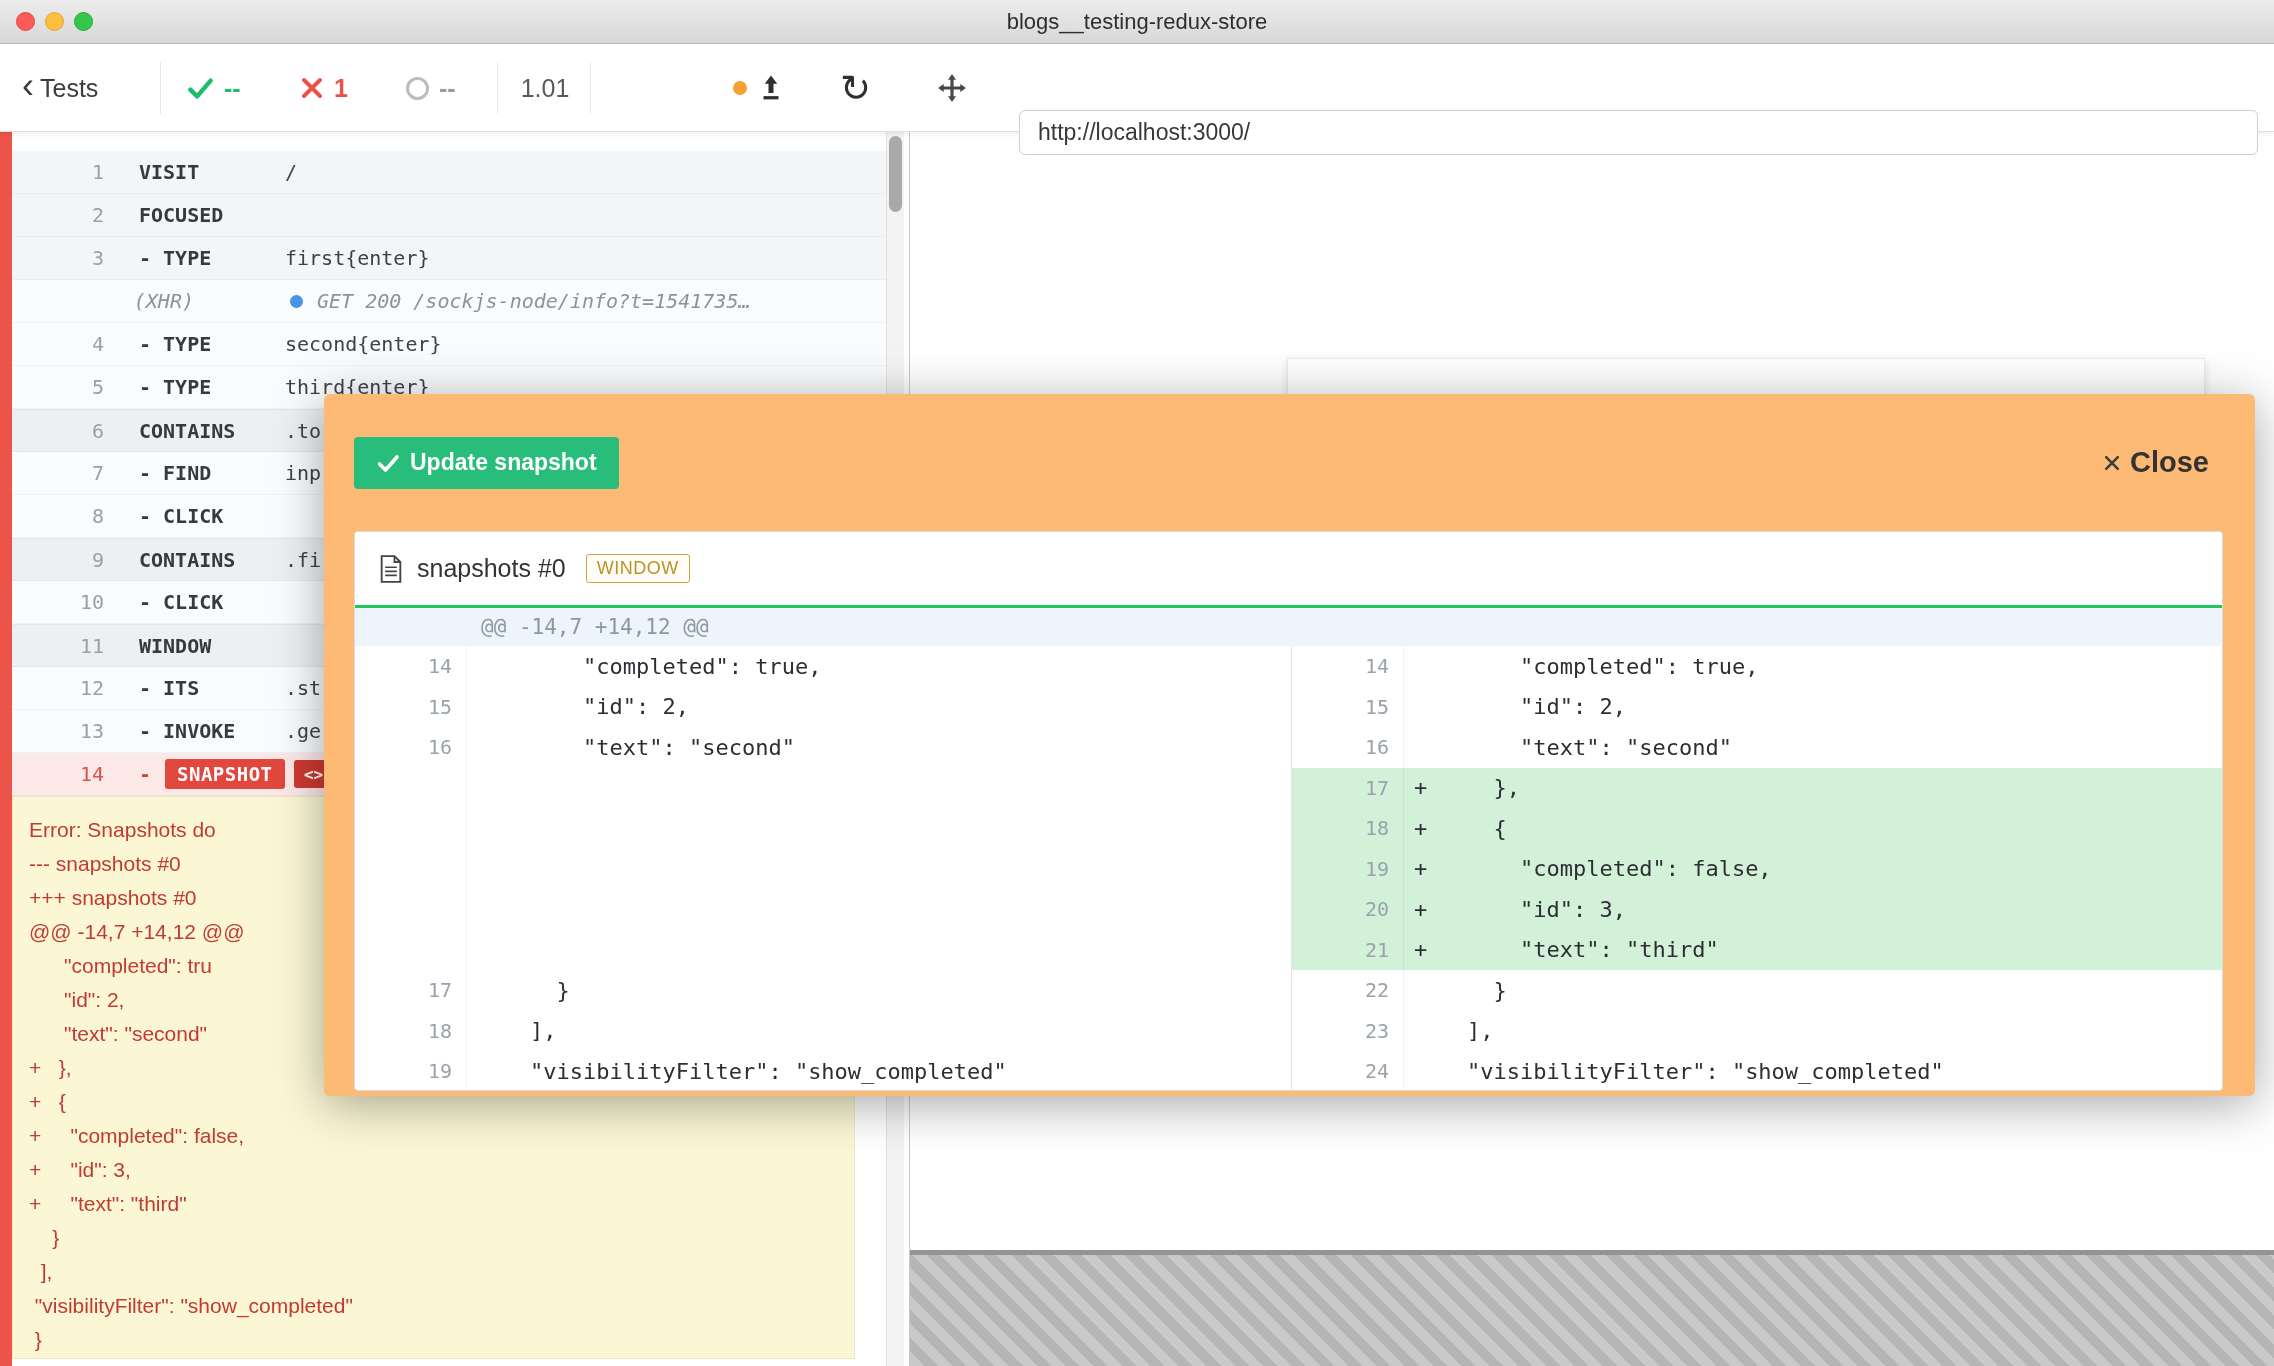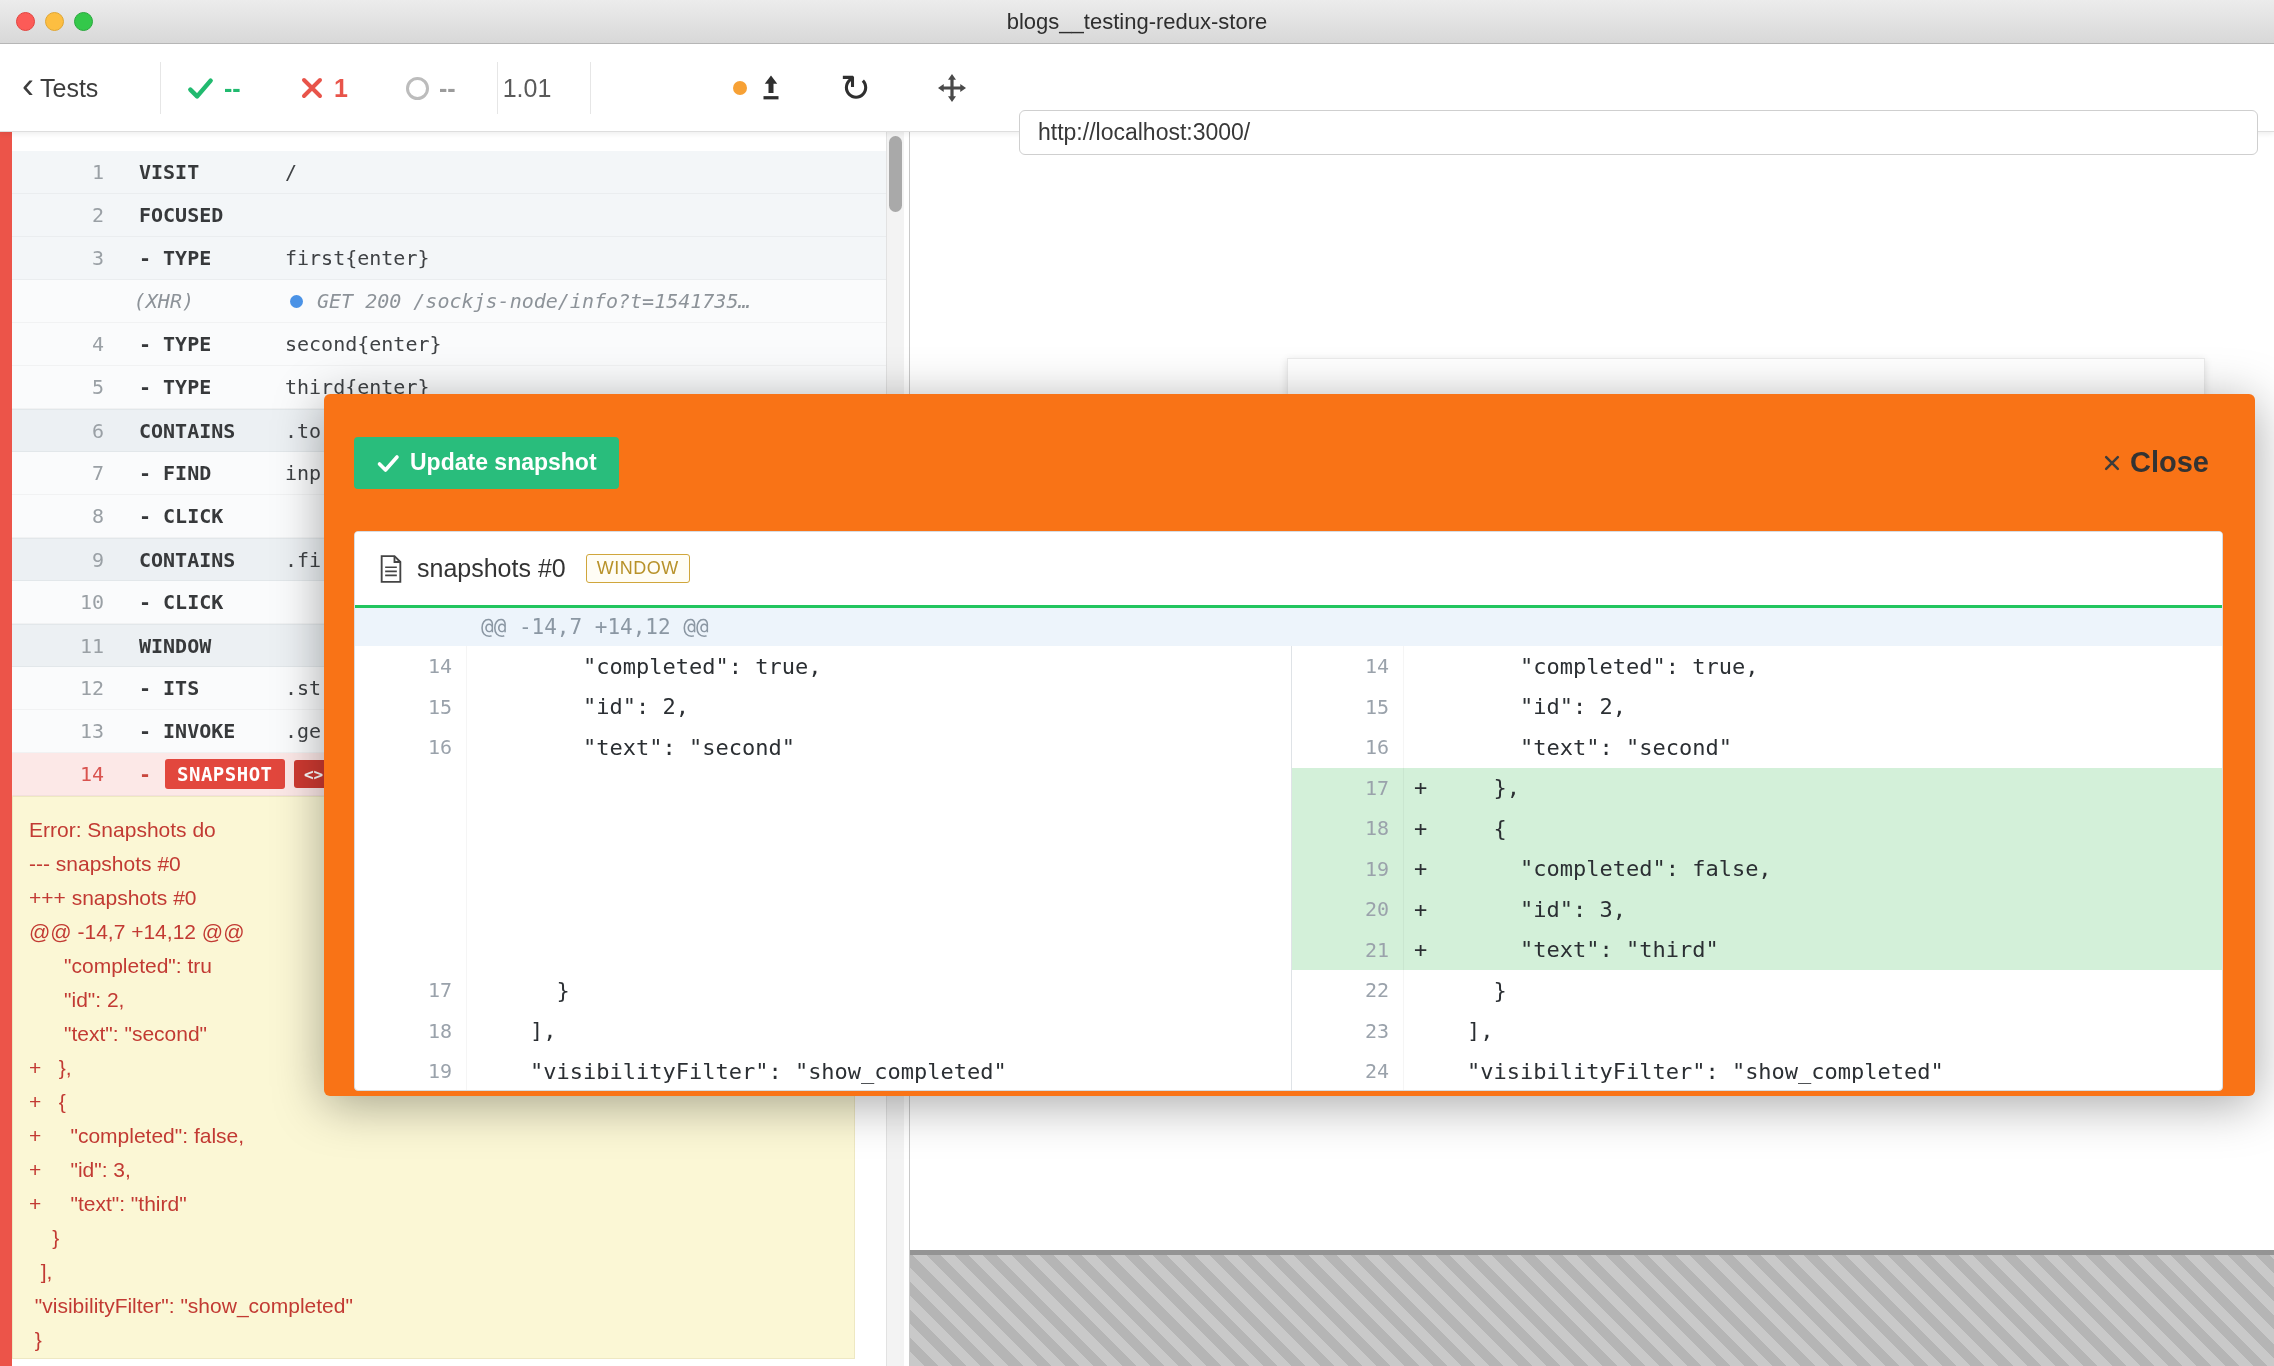--- a/index.html
+++ b/index.html
@@ -22,21 +22,21 @@
     border-bottom:1px solid #dedede;box-shadow:0 2px 5px rgba(0,0,0,.07);z-index:5}
   .tbar-item{position:absolute;top:0;height:88px;display:flex;align-items:center}
   #tests-btn{left:22px;gap:6px;font-size:25px;color:#3d3d3d;background:none;border:none;font-family:inherit;cursor:pointer}
   .chevron{font-size:36px;line-height:1;color:#3d3d3d;margin-top:-5px}
   .tb-sep{position:absolute;top:18px;width:1px;height:52px;background:#e6e6e6}
   #sep1{left:160px}#sep2{left:497px}#sep3{left:590px}
   #stat-pass{left:187px;gap:10px;color:#21ba6f;font-size:25px;font-weight:600}
   #stat-fail{left:300px;gap:10px;color:#e8544a;font-size:25px;font-weight:600}
   #stat-pending{left:406px;gap:10px;color:#9b9b9b;font-size:25px;font-weight:600}
   .pending-circle{width:23px;height:23px;border:3px solid #bcbcbc;border-radius:50%}
-  #duration{left:487px;width:80px;justify-content:center;color:#5a5a5a;font-size:25px}
+  #duration{left:505px;width:80px;justify-content:center;color:#5a5a5a;font-size:25px}
   #auto-scroll{left:733px;gap:9px;background:none;border:none;cursor:pointer}
   .orange-dot{width:14px;height:14px;border-radius:50%;background:#f7a135}
   #refresh-btn{left:840px;font-size:37px;color:#2f2f2f;background:none;border:none;cursor:pointer}
   #selector-btn{left:936px;background:none;border:none;cursor:pointer}
   #url-bar{position:absolute;left:1019px;top:66px;width:1239px;height:45px;border:1px solid #cfcfcf;
     border-radius:6px;background:#fff;font-size:23px;color:#383838;padding:0 18px;font-family:inherit}
 
   
   #left-panel{position:absolute;left:0;top:132px;width:909px;height:1234px;background:#fff}
   #red-bar{position:absolute;left:0;top:0;width:12px;height:100%;background:#ec5449}
@@ -76,21 +76,21 @@
   
   #app-area{position:absolute;left:909px;top:132px;width:1365px;height:1234px;background:#fff;border-left:1px solid #c9c9c9}
   #todos-heading{position:absolute;left:645px;top:14px;font-size:130px;font-weight:200;
     color:rgba(175,47,47,.22);letter-spacing:4px;line-height:1}
   #app-card{position:absolute;left:377px;top:226px;width:918px;height:500px;background:#fff;
     border:1px solid #ebebeb;box-shadow:0 2px 8px rgba(0,0,0,.12)}
   #stripes{position:absolute;left:0;top:1118px;width:1365px;height:116px;border-top:5px solid #949494;
     background:repeating-linear-gradient(45deg,#c9c9c9 0 10px,#b5b5b5 10px 20px)}
 
   
-  #modal{position:absolute;left:324px;top:394px;width:1931px;height:702px;background:#f97316;
+  #modal{position:absolute;left:324px;top:394px;width:1931px;height:702px;background:#fdba74;
     border-radius:6px;box-shadow:0 8px 50px rgba(0,0,0,.35);z-index:20}
   #modal-header{position:absolute;left:0;top:0;width:100%;height:137px;display:flex;align-items:center;
     justify-content:space-between;padding:0 46px 0 30px}
   #update-btn{display:flex;align-items:center;gap:10px;height:52px;padding:0 22px;background:#29bd7c;
     border:none;border-radius:4px;color:#fff;font-size:23px;font-weight:700;font-family:inherit;cursor:pointer}
   #close-btn{display:flex;align-items:center;gap:8px;font-size:29px;color:#333;background:none;border:none;
     font-family:inherit;font-weight:700;cursor:pointer}
   #file-box{position:absolute;left:30px;top:137px;width:1869px;height:560px;border:1px solid #d7dce1;
     border-radius:4px;overflow:hidden;background:#fff}
   #file-header{height:76px;display:flex;align-items:center;padding:0 24px;border-bottom:3px solid #22c55e;background:#fff}

